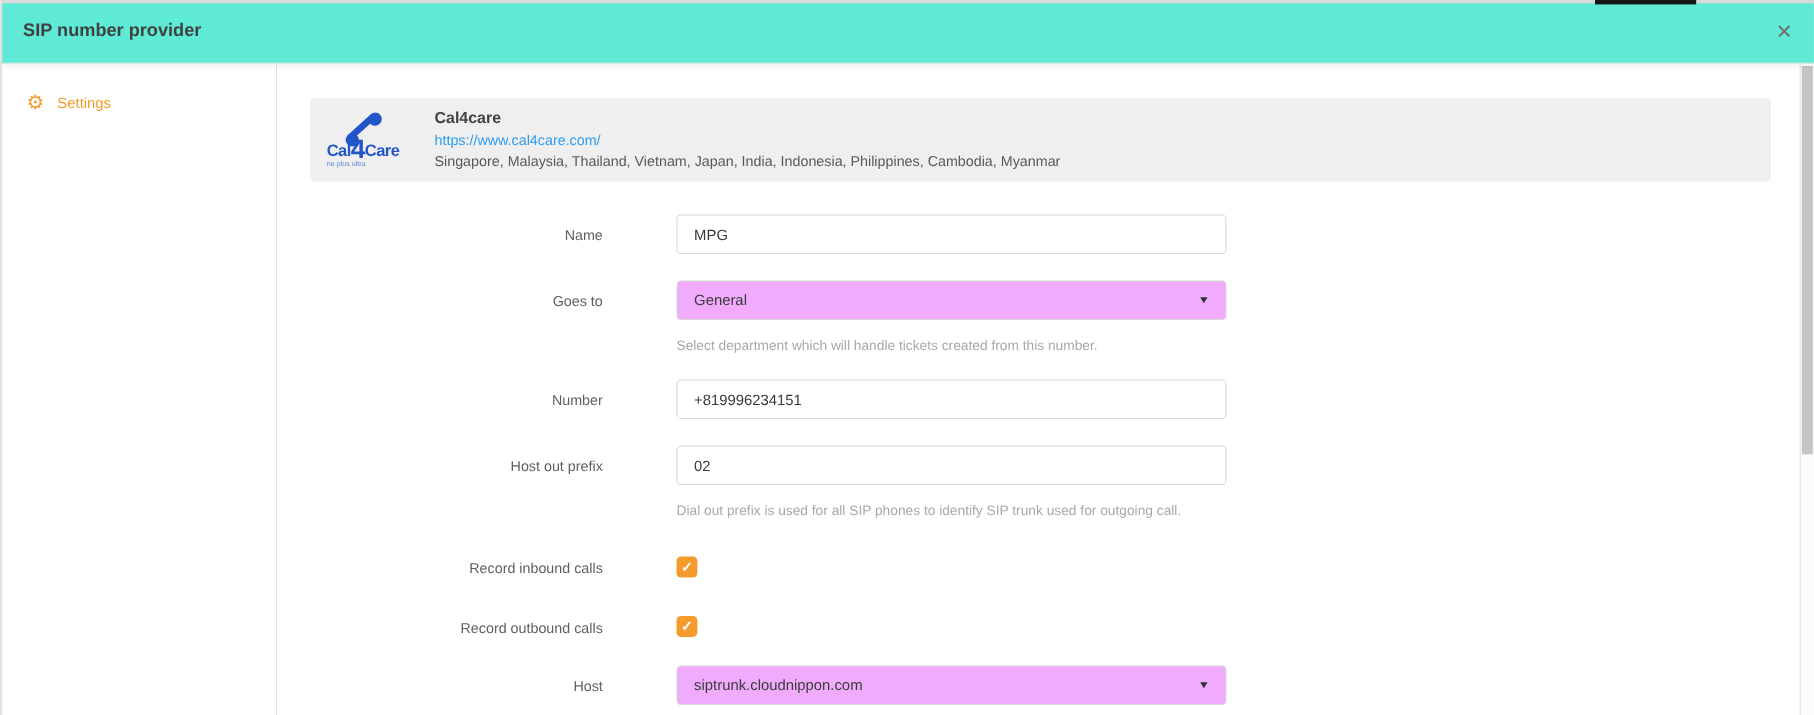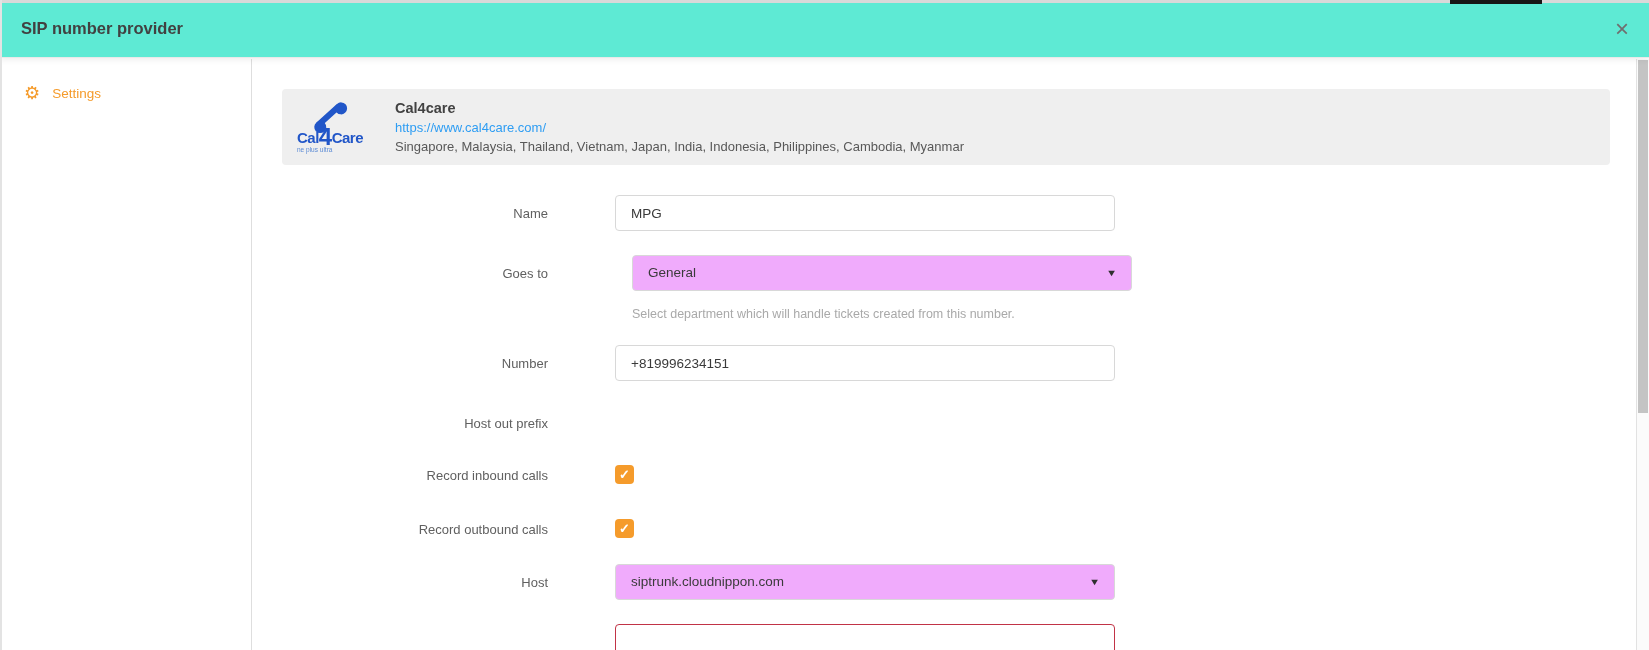--- a/index.html
+++ b/index.html
@@ -82,21 +82,21 @@
     position: absolute; right: 15px; top: 50%; transform: translateY(-50%) scaleX(1.25);
     font-size: 9px; color: #2f2f2f; line-height: 1;
   }
   .helper-text { font-size: 12.5px; color: #a9a9a9; margin-top: 16px; line-height: 15px; }
   .checkbox {
     width: 19px; height: 19px; border-radius: 4px; background: #f59b2b;
     color: #fff; font-size: 13px; font-weight: bold; text-align: center;
     line-height: 19px; cursor: pointer; margin-top: 0;
   }
   .mb24 { margin-bottom: 24px; }
-  .mb23 { margin-bottom: 23px; gap: 17px; }
+  .mb23 { margin-bottom: 23px; }
   .mb34 { margin-bottom: 34px; }
   .mb35 { margin-bottom: 35px; }
   .mb26 { margin-bottom: 26px; }
   .error-field {
     width: 500px; height: 36px; border: 1px solid #c13346; border-radius: 4px; background: #fff;
   }
 
   
   .scrollbar {
     position: absolute; top: 59px; right: 0; bottom: 0; width: 13px;
@@ -169,20 +169,24 @@
 
     <div class="form-row mb24">
       <div class="f-label">Number</div>
       <div class="f-control">
         <input class="text-input" type="text" value="+819996234151" style="">
       </div>
     </div>
 
     <div class="form-row mb34">
       <div class="f-label">Host out prefix</div>
+      <div class="f-control">
+        <input class="text-input" type="text" value="02" style="">
+        <div class="helper-text">Dial out prefix is used for all SIP phones to identify SIP trunk used for outgoing call.</div>
+      </div>
     </div>
 
     <div class="form-row mb35">
       <div class="f-label mid">Record inbound calls</div>
       <div class="f-control">
         <div class="checkbox">
           <span>✓</span>
         </div>
       </div>
     </div>

